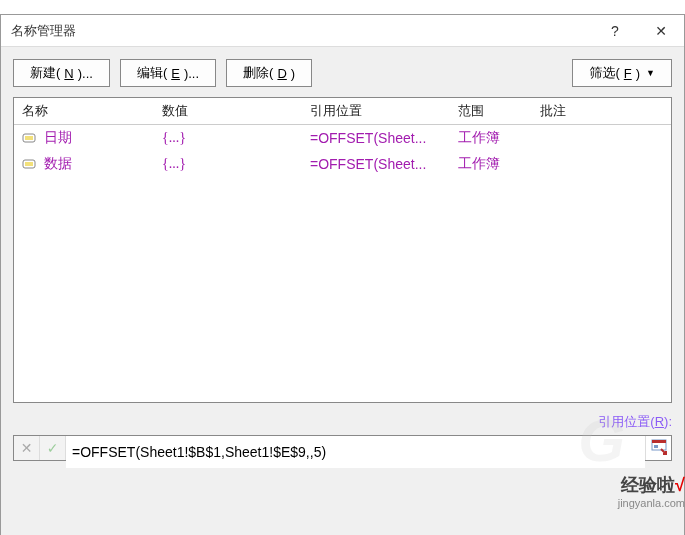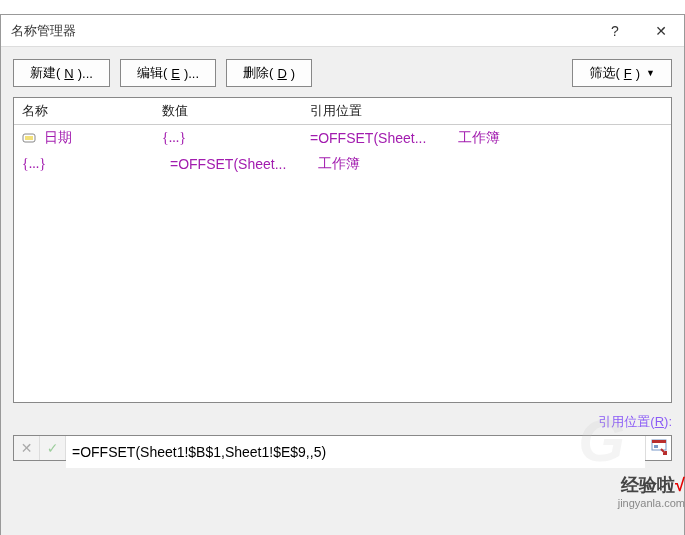--- a/index.html
+++ b/index.html
@@ -76,37 +76,48 @@
         <span>)</span>
         <span class="dropdown-arrow">▼</span>
       </button>
   </div>
 
   <div class="list-wrap">
     <div class="list-header">
       <div class="col col-name">名称</div>
       <div class="col col-value">数值</div>
       <div class="col col-refers">引用位置</div>
+      <div class="col col-scope">范围</div>
+      <div class="col col-comment">批注</div>
     </div>
     <div class="list-row">
       <div class="col col-name">
           <span class="name-icon">
             <svg viewBox="0 0 16 12">
               <rect x="1" y="2" width="12" height="8" rx="2" fill="#fff" stroke="#888" stroke-width="1"></rect>
               <rect x="3" y="4" width="8" height="4" fill="#f2e07a"></rect>
             </svg>
           </span>
           <span>日期</span>
         </div>
       <div class="col col-value">{...}</div>
       <div class="col col-refers">=OFFSET(Sheet...</div>
       <div class="col col-scope">工作簿</div>
       <div class="col col-comment"></div>
     </div>
     <div class="list-row">
+      <div class="col col-name">
+          <span class="name-icon">
+            <svg viewBox="0 0 16 12">
+              <rect x="1" y="2" width="12" height="8" rx="2" fill="#fff" stroke="#888" stroke-width="1"></rect>
+              <rect x="3" y="4" width="8" height="4" fill="#f2e07a"></rect>
+            </svg>
+          </span>
+          <span>数据</span>
+        </div>
       <div class="col col-value">{...}</div>
       <div class="col col-refers">=OFFSET(Sheet...</div>
       <div class="col col-scope">工作簿</div>
       <div class="col col-comment"></div>
     </div>
   </div>
 
   <div class="refers-area">
     <div class="refers-label"><span>引用位置(</span><span class="underline-key">R</span><span>):</span></div>
     <div class="refers-row">

